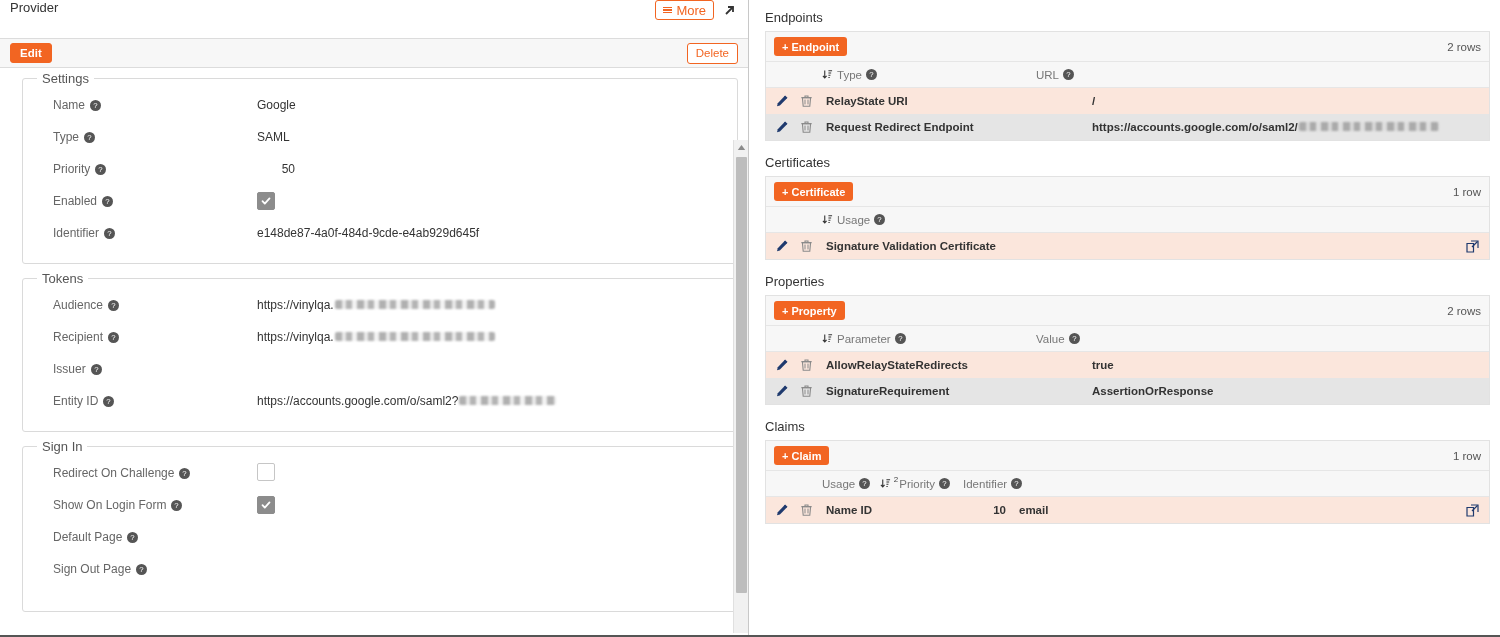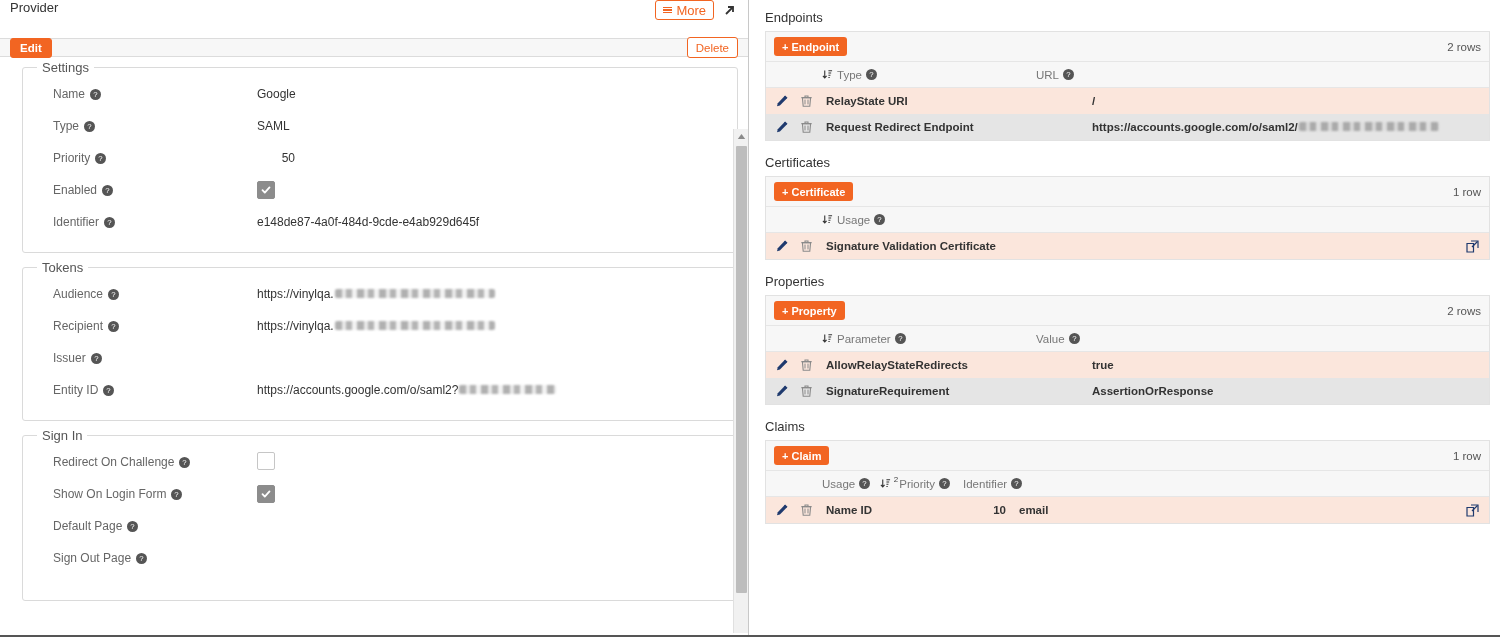--- a/index.html
+++ b/index.html
@@ -45,21 +45,21 @@
   }
   .hamburger i {
     position: absolute; left: 0; width: 9px; height: 1.3px; background: #f26522;
   }
   .hamburger i:nth-child(1) { top: 0; }
   .hamburger i:nth-child(2) { top: 2.8px; }
   .hamburger i:nth-child(3) { top: 5.6px; }
   .expand-icon { display: inline-flex; cursor: pointer; padding-right:2px; }
 
   .toolbar {
-    height: 19px; background: #f7f7f7;
+    height: 30px; background: #f7f7f7;
     border-top: 1px solid #dcdcdc; border-bottom: 1px solid #dcdcdc;
     display: flex; align-items: center; padding: 0 10px;
   }
   .btn-edit {
     background: #f26522; color: #fff; border: 1px solid #f26522;
     border-radius: 3px; height: 20px; padding: 0 9px; font-size: 11.5px;
     display: inline-flex; align-items: center; cursor: pointer; font-weight: bold;
   }
   .btn-delete {
     margin-left: auto;

